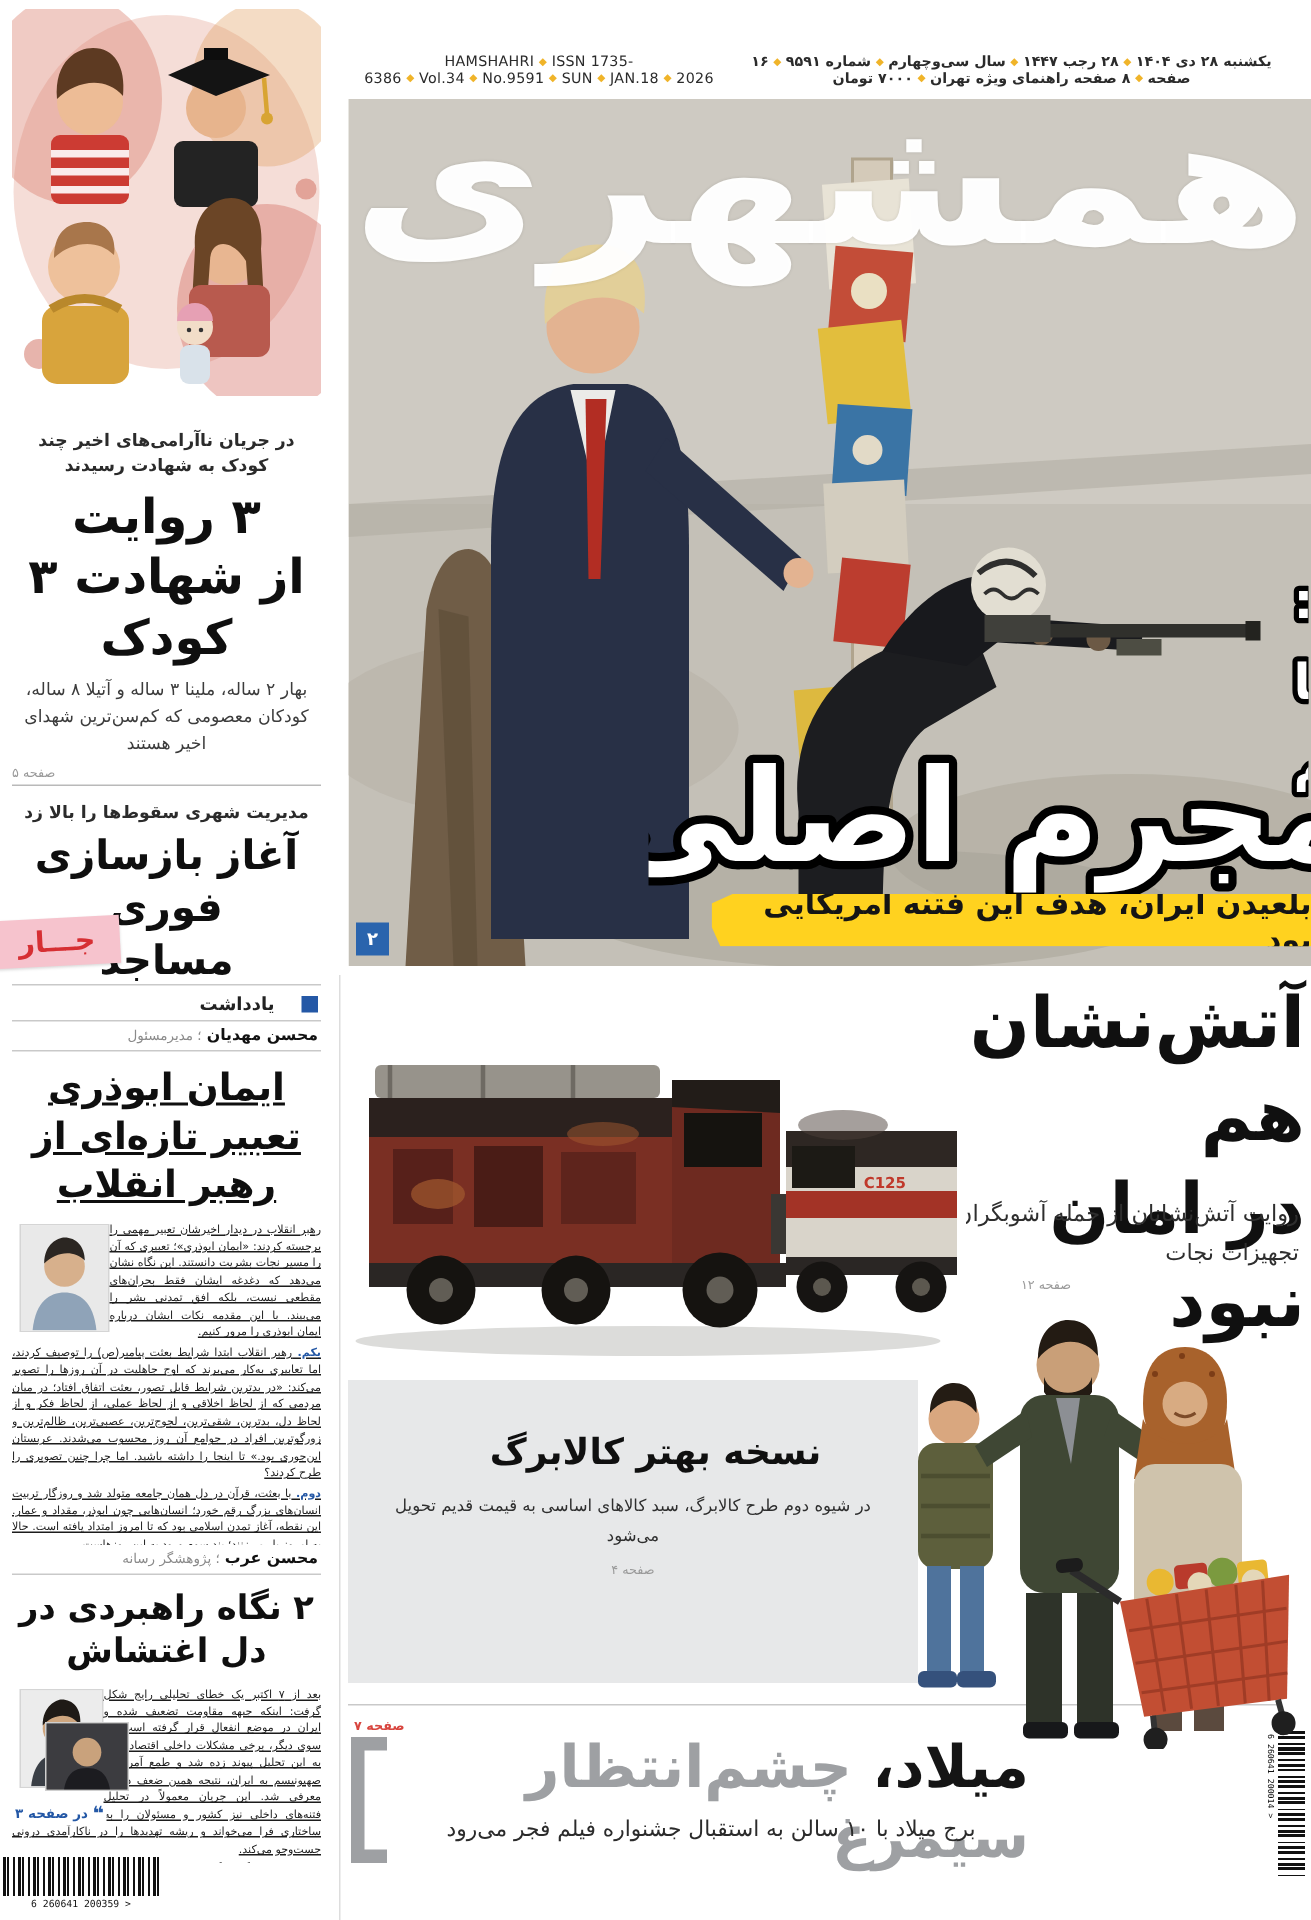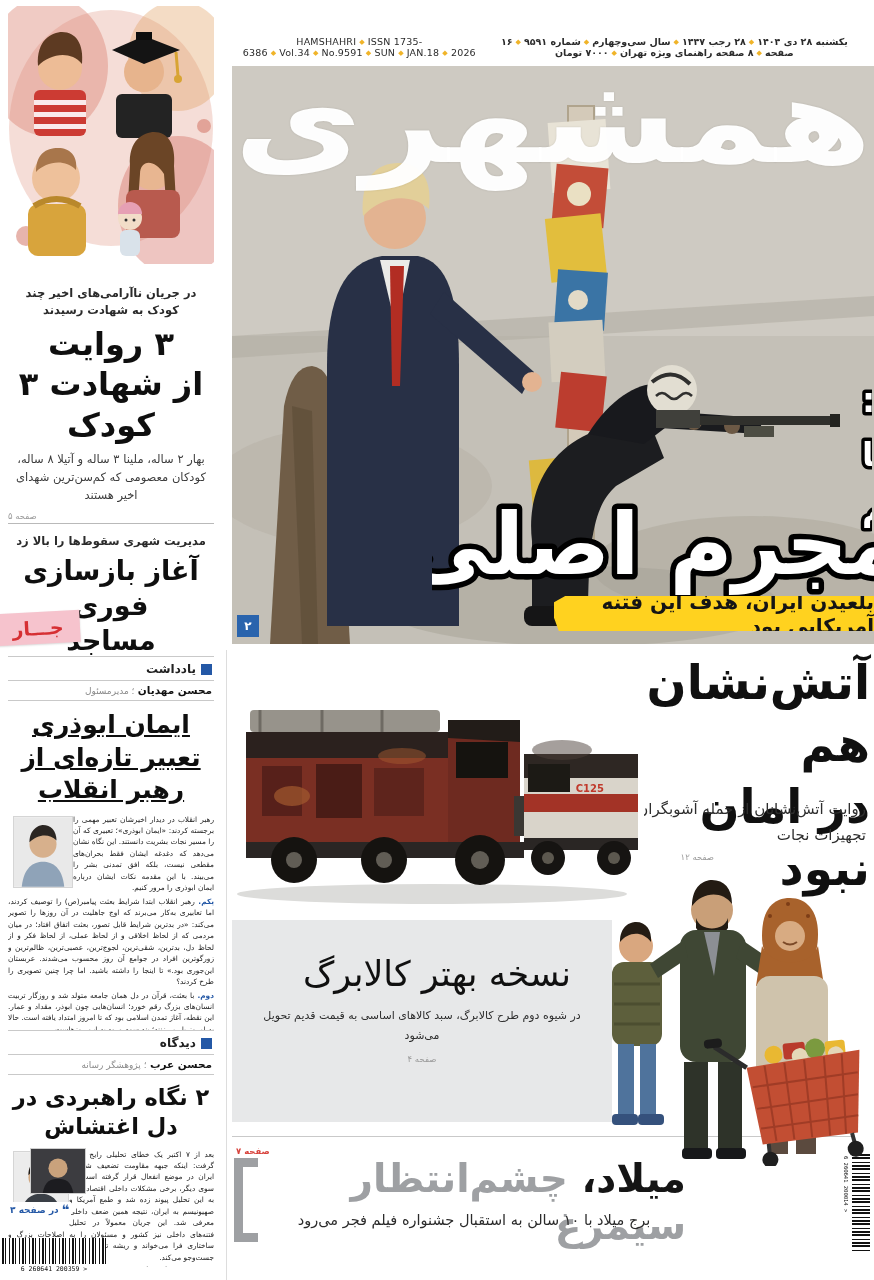--- a/index.html
+++ b/index.html
@@ -28,30 +28,30 @@
   .stat:first-child{border-left:1px solid #ddd;}
   .stat-numrow{margin-top:4px;color:#2458a6;}
   .stat-num{font-size:26px;font-weight:bold;}
   .stat-unit{font-size:11px;font-weight:bold;margin-right:3px;}
   .stat-cap{font-size:8.5px;color:#999;margin-top:2px;}
   .corner-tag{left:-4px;top:612px;width:84px;height:32px;background:#f6c3cd;color:#d62f33;
               font-size:19px;font-weight:bold;text-align:center;line-height:32px;
               transform:rotate(-3deg);box-shadow:0 1px 2px rgba(0,0,0,.15);}
 
   .article-sec{position:absolute;left:0;width:222px;padding:0 8px;box-sizing:border-box;background:#fff;}
-  .sec-head{display:flex;align-items:center;gap:5px;border-top:1px solid #c9c9c9;
+  .sec-head{display:flex;align-items:center;gap:18px;border-top:1px solid #c9c9c9;
             padding:5px 2px 4px;border-bottom:1px solid #c9c9c9;}
   .sec-square{width:11px;height:11px;background:#2458a6;flex:none;}
   .sec-label{font-size:12px;font-weight:bold;color:#222;}
   .author-row{border-bottom:1px solid #c9c9c9;padding:3px 2px 4px;font-size:10.5px;}
   .author-name{font-weight:bold;color:#111;}
   .author-role{color:#8a8a8a;font-size:9px;}
   .art-hl{font-size:25px;font-weight:bold;text-align:center;line-height:1.3;margin-top:8px;color:#0f0f0f;letter-spacing:-.5px;text-decoration:underline;}
   .art-hl2{font-size:22.5px;font-weight:bold;text-align:center;line-height:1.3;margin-top:8px;color:#0f0f0f;letter-spacing:-.5px;}
-  .body-txt{margin-top:7px;font-size:7.4px;line-height:1.55;text-align:justify;color:#1c1c1c;overflow:hidden;}
+  .body-txt{margin-top:7px;font-size:7.4px;line-height:1.55;text-align:justify;color:#1c1c1c;overflow:hidden;text-decoration:underline;}
   .body-txt p{margin:0 0 2px;}
   .plead{color:#2458a6;font-weight:bold;}
   .float-pic{float:left;width:60px;height:72px;margin:2px 0 3px 5px;border:1px solid #d5d5d5;box-sizing:border-box;}
   .inline-pic{width:56px;height:46px;border:1px solid #cfcfcf;box-sizing:border-box;background:#444;}
   .continue-badge{font-size:9px;font-weight:bold;color:#2458a6;display:flex;align-items:center;gap:3px;background:#fff;padding:1px 2px;}
   .q-icon{font-size:13px;line-height:1;}
 
   
   .barcode{background:repeating-linear-gradient(90deg,#111 0 2px,#fff 2px 3px,#111 3px 4px,#fff 4px 7px,#111 7px 8px,#fff 8px 10px);}
   .barcode-left{left:2px;top:1238px;width:104px;height:26px;}
@@ -62,34 +62,34 @@
   .barcode-vert-digits{left:843px;top:1156px;height:98px;writing-mode:vertical-rl;font-family:"DejaVu Sans Mono",monospace;
                        font-size:5.5px;color:#111;direction:ltr;}
 
   
   .photo-wrap{left:232px;top:66px;width:642px;height:578px;overflow:hidden;}
   .logo{position:absolute;top:-6px;left:0;width:100%;text-align:center;color:rgba(255,255,255,.97);
         font-size:118px;font-weight:bold;line-height:1.05;transform:scaleX(1.18);transform-origin:center;
         white-space:nowrap;text-shadow:0 0 2px rgba(0,0,0,.12);}
   .quote-svg{position:absolute;right:2px;top:306px;}
   .mainhl-svg{position:absolute;left:200px;top:416px;}
-  .banner{position:absolute;right:0;top:530px;width:320px;height:35px;background:#ffd21f;
+  .banner{position:absolute;right:0;top:530px;width:400px;height:35px;background:#ffd21f;
           display:flex;align-items:center;justify-content:center;font-size:20px;font-weight:bold;color:#151515;
           clip-path:polygon(0 18%,3.5% 0,100% 0,100% 100%,1.5% 100%,0 62%);}
   .page2-badge{position:absolute;left:5px;bottom:7px;width:22px;height:22px;background:#2a64ad;color:#fff;
                font-size:12px;font-weight:bold;display:flex;align-items:center;justify-content:center;}
 
   
   .vdivider{left:226px;top:650px;width:1px;height:630px;background:#ddd;}
   .ff-hl{right:4px;top:652px;width:272px;font-size:47px;font-weight:bold;line-height:1.32;
          text-align:right;color:#101010;letter-spacing:-1px;}
   .ff-sub{right:8px;top:796px;width:252px;font-size:15px;color:#2e2e2e;line-height:1.75;text-align:right;}
   .ff-pageref{right:160px;top:852px;font-size:8.5px;color:#9a9a9a;}
   .graybox{left:232px;top:920px;width:380px;height:202px;background:#e7e8e9;text-align:center;box-sizing:border-box;padding-top:34px;}
-  .graybox-hl{font-size:35px;font-weight:normal;color:#101010;letter-spacing:-.5px;margin-left:30px;}
+  .graybox-hl{font-size:24px;font-weight:bold;color:#101010;letter-spacing:-.5px;margin-left:30px;}
   .graybox-sub{margin:12px auto 0;width:330px;font-size:11px;color:#2e2e2e;line-height:1.8;}
   .graybox-ref{margin-top:8px;font-size:8.5px;color:#9a9a9a;}
   .bottom-hr{left:232px;top:1136px;width:622px;}
   .milad-ref{left:236px;top:1146px;font-size:8.5px;color:#d8453e;font-weight:bold;}
   .bracket{left:234px;top:1158px;width:24px;height:84px;border-left:9px solid #9ea0a3;
            border-top:9px solid #9ea0a3;border-bottom:9px solid #9ea0a3;box-sizing:border-box;}
   .milad-hl{left:262px;top:1156px;width:424px;text-align:right;font-size:39px;font-weight:bold;letter-spacing:-1px;line-height:1.2;}
   .milad-black{color:#151515;}
   .milad-gray{color:#9ea0a3;}
   .milad-sub{left:262px;top:1212px;width:424px;text-align:center;font-size:14.5px;color:#2b2b2b;}
@@ -305,24 +305,20 @@
         <rect width="60" height="72" fill="#e9e9e9"></rect>
         <circle cx="30" cy="28" r="14" fill="#d7b08c"></circle>
         <path d="M16,26 C16,12 26,8 30,8 C38,8 44,14 44,24 C36,16 24,18 16,26 Z" fill="#2b2622"></path>
         <path d="M8,72 C10,52 20,46 30,46 C40,46 50,52 52,72 Z" fill="#8fa3b8"></path>
       </svg>
       <span><p>رهبر انقلاب در دیدار اخیرشان تعبیر مهمی را برجسته کردند: «ایمان ابوذری»؛ تعبیری که آن را مسیر نجات بشریت دانستند. این نگاه نشان می‌دهد که دغدغه ایشان فقط بحران‌های مقطعی نیست، بلکه افق تمدنی بشر را می‌بیند. با این مقدمه نکات ایشان درباره ایمان ابوذری را مرور کنیم.</p><p><span class="plead">یکم. </span>رهبر انقلاب ابتدا شرایط بعثت پیامبر(ص) را توصیف کردند، اما تعابیری به‌کار می‌برند که اوج جاهلیت در آن روزها را تصویر می‌کند: «در بدترین شرایط قابل تصور، بعثت اتفاق افتاد؛ در میان مردمی که از لحاظ اخلاقی و از لحاظ عملی، از لحاظ فکر و از لحاظ دل، بدترین، شقی‌ترین، لجوج‌ترین، عصبی‌ترین، ظالم‌ترین و زورگوترین افراد در جوامع آن روز محسوب می‌شدند. عربستان این‌جوری بود.» تا اینجا را داشته باشید. اما چرا چنین تصویری را طرح کردند؟</p><p><span class="plead">دوم. </span>با بعثت، قرآن در دل همان جامعه متولد شد و روزگار تربیت انسان‌های بزرگ رقم خورد؛ انسان‌هایی چون ابوذر، مقداد و عمار. این نقطه، آغاز تمدن اسلامی بود که تا امروز امتداد یافته است. حالا به امروز پل می‌زنند؛ بند سوم ورود به این روزهاست.</p><p><span class="plead">سوم. </span>رهبر انقلاب فرمودند: مسلمانان مؤمن می‌توانند دنیای امروز را از سقوط، به‌سوی نجات و شرافت ببرند؛ به شرط آنکه با «ایمان عمیق و عمومی» عمل کنند. ایمان عمیق و ایمان عمومی یعنی چه؟ بند چهارم توضیح این دو بند است.</p></span>
     </div>
   </div>
 
   <div class="article-sec" style="top:1030px">
-    <div class="sec-head">
-      <span class="sec-square"></span>
-      <span class="sec-label">دیدگاه</span>
-    </div>
     <div class="author-row">
       <span class="author-name">محسن عرب</span>
       <span class="author-role">؛ <span>پژوهشگر رسانه</span></span>
     </div>
     <div class="art-hl2">۲ نگاه راهبردی در دل اغتشاش</div>
     <div class="body-txt" style="height:118px">
       <svg class="float-pic" style="width:56px;height:66px" viewBox="0 0 56 66">
         <rect width="56" height="66" fill="#ececec"></rect>
         <circle cx="28" cy="26" r="13" fill="#cfa67f"></circle>
         <path d="M15,24 C15,10 25,6 28,6 C36,6 42,12 41,24 C34,14 22,16 15,24 Z" fill="#1f1a16"></path>

